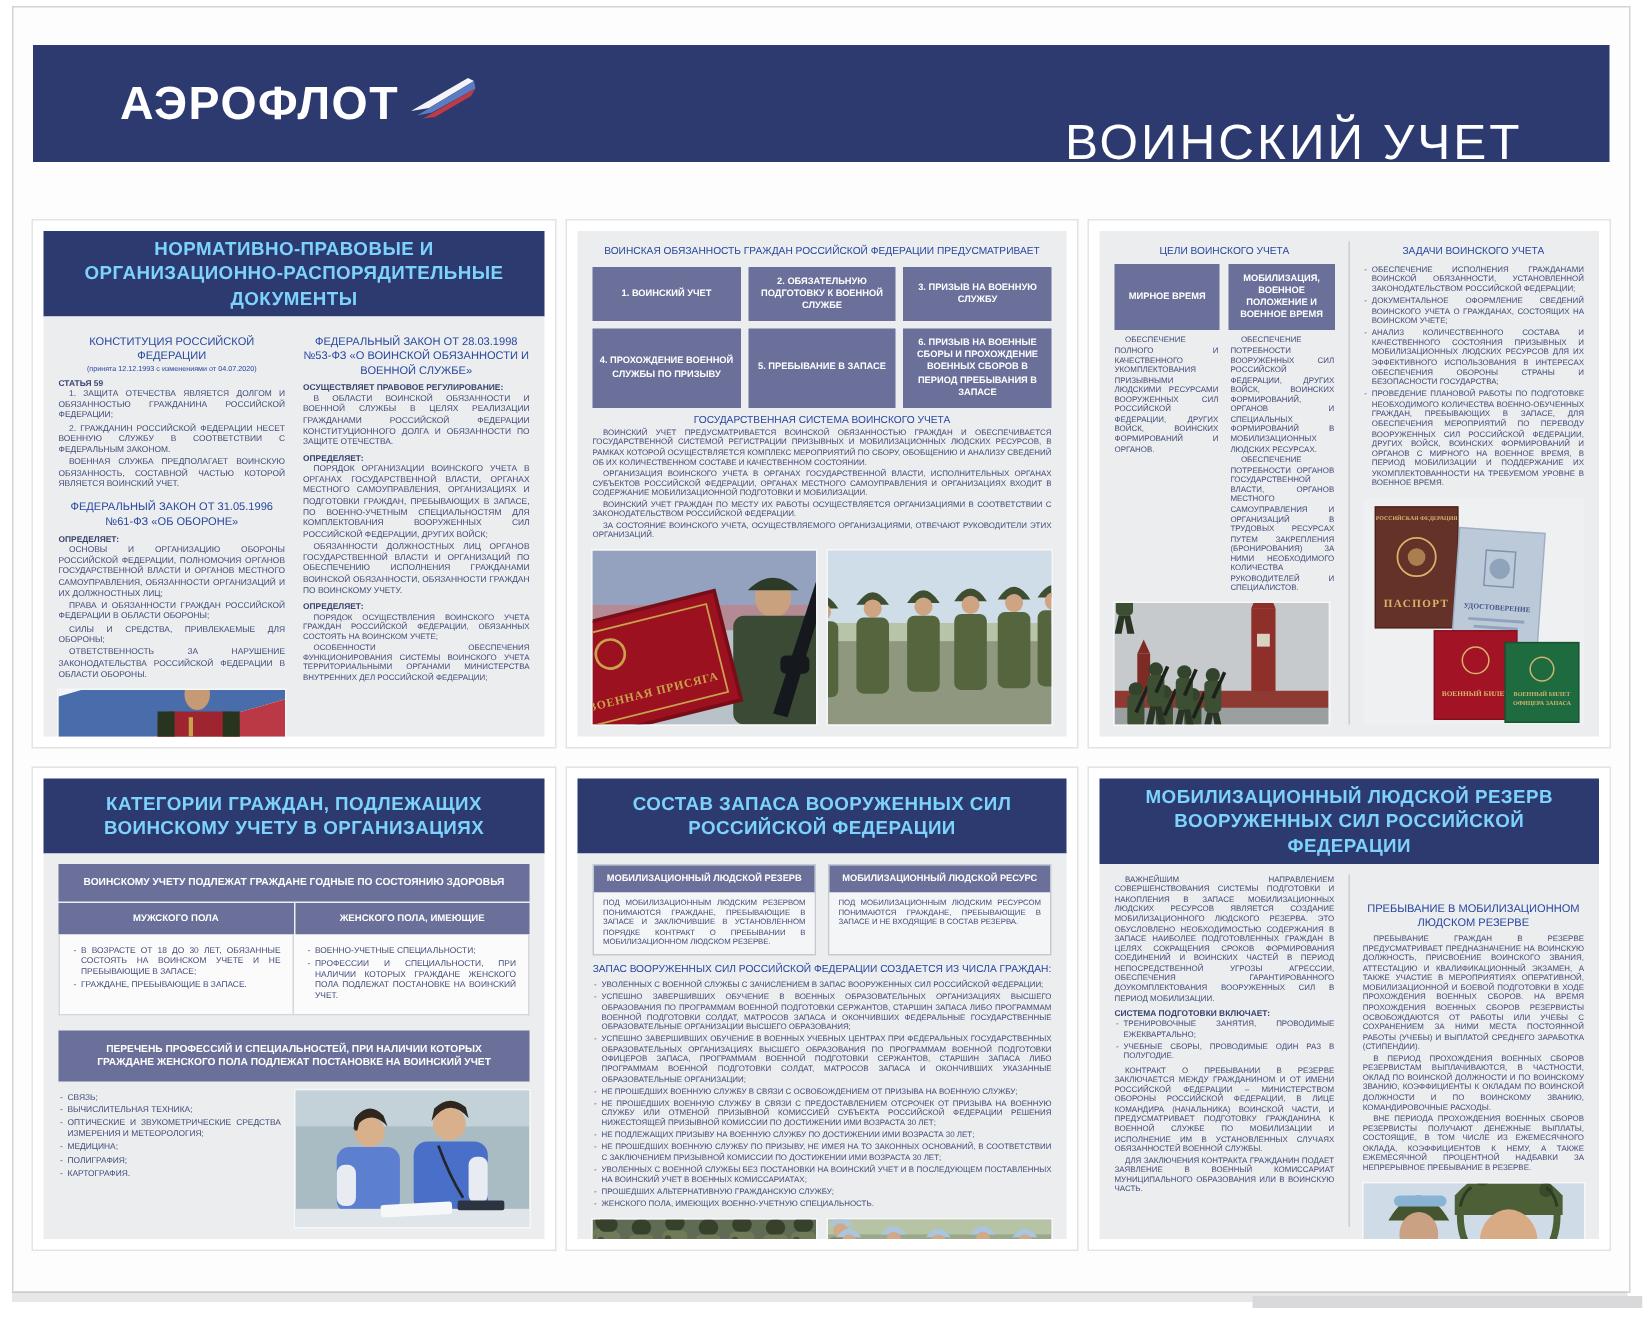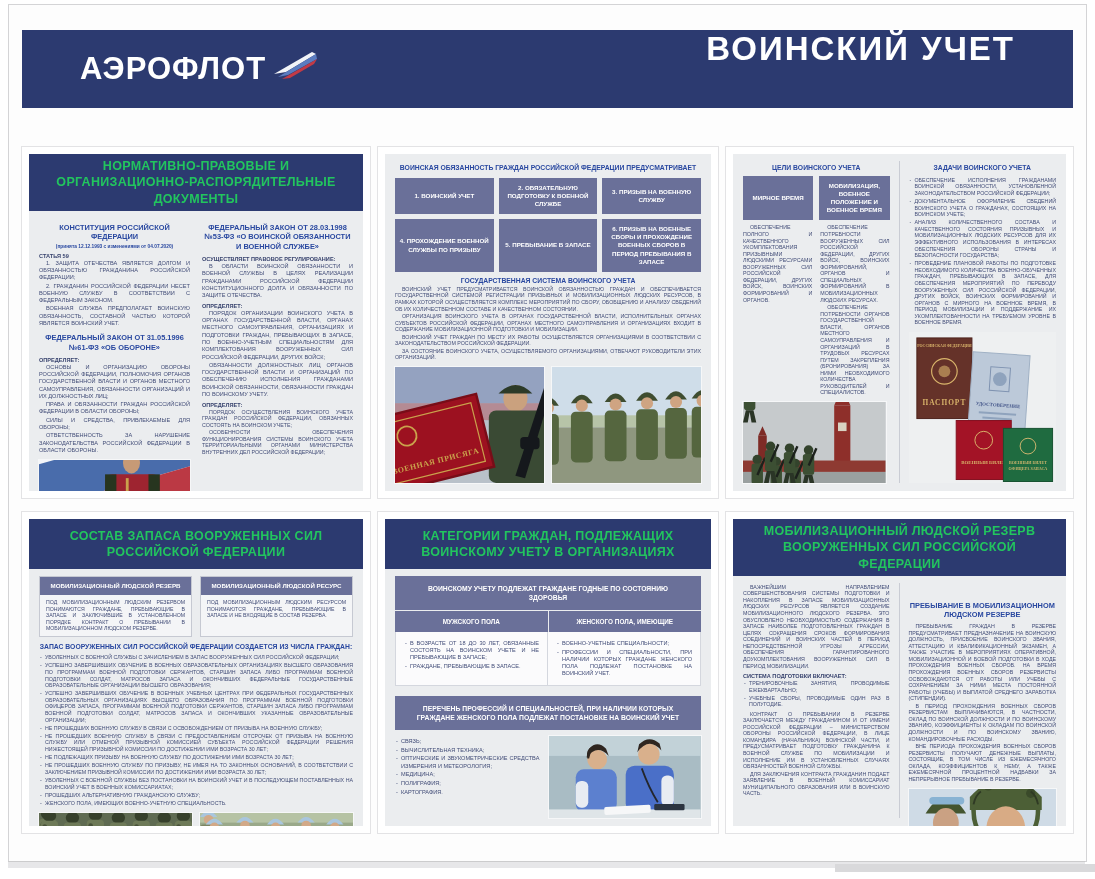--- a/index.html
+++ b/index.html
@@ -9,32 +9,32 @@
     -webkit-font-smoothing:antialiased;
   }
   .frame{position:absolute;left:8px;top:4px;width:1077px;height:856px;border:1px solid #d4d4d6;background:#fdfdfd;}
   .stand-base{position:absolute;left:8px;top:861px;width:1077px;height:6px;background:#e7e7e9;border-top:1px solid #cccccd;}
   .stand-corner{position:absolute;right:0;top:864px;width:260px;height:8px;background:#d9d9db;}
 
   
   .hdr{position:absolute;left:22px;top:30px;width:1051px;height:78px;background:#2c3a70;
        display:flex;justify-content:space-between;padding:0 58px;box-sizing:border-box;}
   .logo{display:flex;align-items:center;gap:6px;color:#fff;font-weight:bold;font-size:31px;letter-spacing:1px;}
-  .hdr-title{color:#fff;font-weight:bold;font-size:33px;letter-spacing:2px;}
+  .hdr-title{color:#fff;font-weight:normal;font-size:33px;letter-spacing:2px;margin-top:46px;}
 
   
   .grid{position:absolute;left:22px;top:147px;width:1051px;display:grid;
         grid-template-columns:348px 340px 347px;grid-template-rows:351px 321px;gap:14px 8px;}
   .panel{background:#fff;padding:7px;box-sizing:border-box;display:flex;flex-direction:column;overflow:hidden;
          box-shadow:0 0 0 1px #e3e3e5;}
-  .ptitle{background:#2c3a70;color:#22c55e;font-weight:bold;font-size:12.5px;line-height:1.3;text-align:center;
+  .ptitle{background:#2c3a70;color:#7dd3fc;font-weight:bold;font-size:12.5px;line-height:1.3;text-align:center;
           display:flex;align-items:center;justify-content:center;min-height:50px;padding:4px 16px;box-sizing:border-box;letter-spacing:.3px;}
   .pbody{background:#ebedef;flex:1;padding:7px 10px 8px;overflow:hidden;display:flex;flex-direction:column;box-sizing:border-box;}
 
-  .t-blue{color:#2948a0;font-weight:bold;text-align:center;}
+  .t-blue{color:#2948a0;font-weight:normal;text-align:center;}
   .sec-title{font-size:7.4px;line-height:1.3;margin:5px 0 2px;}
   .sec-sub{font-size:4.8px;line-height:1.3;}
   .lbl{font-size:5.6px;font-weight:bold;color:#38436e;margin:2.5px 0 0;}
   .para{font-size:5.6px;color:#414c77;margin:1px 0;text-indent:7px;text-align:justify;line-height:1.3;}
   .bullet{font-size:5.6px;color:#414c77;margin:1.6px 0;padding-left:6px;position:relative;text-align:justify;line-height:1.28;}
   .bullet::before{content:"-";position:absolute;left:1px;top:0;}
   .small .para,.small .bullet{font-size:5.3px;line-height:1.24;}
 
   .cols2{display:grid;grid-template-columns:1fr 1fr;gap:0 12px;flex:1;min-height:0;}
   .pcol{display:flex;flex-direction:column;min-height:0;}
@@ -308,20 +308,74 @@
                 <text x="121" y="138" text-anchor="middle" fill="#cdb56e" style="font:700 4.2px 'Liberation Serif',serif;">ОФИЦЕРА ЗАПАСА</text>
               </g>
             </svg>
           </div>
         </div>
       </div>
     </div>
   </div>
 
   <div class="panel">
+    <div class="ptitle">КАТЕГОРИИ ГРАЖДАН, ПОДЛЕЖАЩИХ ВОИНСКОМУ УЧЕТУ В ОРГАНИЗАЦИЯХ</div>
+    <div class="pbody">
+      <div class="banner slate">ВОИНСКОМУ УЧЕТУ ПОДЛЕЖАТ ГРАЖДАНЕ ГОДНЫЕ ПО СОСТОЯНИЮ ЗДОРОВЬЯ</div>
+      <div class="cat-head">
+        <div class="slate" style="padding:7px 6px;font-size:6.4px;">МУЖСКОГО ПОЛА</div>
+        <div class="slate" style="padding:7px 6px;font-size:6.4px;">ЖЕНСКОГО ПОЛА, ИМЕЮЩИЕ</div>
+      </div>
+      <div class="cat-body">
+        <div class="cat-cell">
+
+        <p class="bullet">В ВОЗРАСТЕ ОТ 18 ДО 30 ЛЕТ, ОБЯЗАННЫЕ СОСТОЯТЬ НА ВОИНСКОМ УЧЕТЕ И НЕ ПРЕБЫВАЮЩИЕ В ЗАПАСЕ;</p>
+            <p class="bullet">ГРАЖДАНЕ, ПРЕБЫВАЮЩИЕ В ЗАПАСЕ.</p>
+          </div>
+        <div class="cat-cell">
+
+        <p class="bullet">ВОЕННО-УЧЕТНЫЕ СПЕЦИАЛЬНОСТИ;</p>
+            <p class="bullet">ПРОФЕССИИ И СПЕЦИАЛЬНОСТИ, ПРИ НАЛИЧИИ КОТОРЫХ ГРАЖДАНЕ ЖЕНСКОГО ПОЛА ПОДЛЕЖАТ ПОСТАНОВКЕ НА ВОИНСКИЙ УЧЕТ.</p>
+          </div>
+      </div>
+      <div class="banner slate" style="margin-top:10px;">ПЕРЕЧЕНЬ ПРОФЕССИЙ И СПЕЦИАЛЬНОСТЕЙ, ПРИ НАЛИЧИИ КОТОРЫХ ГРАЖДАНЕ ЖЕНСКОГО ПОЛА ПОДЛЕЖАТ ПОСТАНОВКЕ НА ВОИНСКИЙ УЧЕТ</div>
+      <div class="p4-bottom">
+        <div>
+
+        <p class="bullet">СВЯЗЬ;</p>
+            <p class="bullet">ВЫЧИСЛИТЕЛЬНАЯ ТЕХНИКА;</p>
+            <p class="bullet">ОПТИЧЕСКИЕ И ЗВУКОМЕТРИЧЕСКИЕ СРЕДСТВА ИЗМЕРЕНИЯ И МЕТЕОРОЛОГИЯ;</p>
+            <p class="bullet">МЕДИЦИНА;</p>
+            <p class="bullet">ПОЛИГРАФИЯ;</p>
+            <p class="bullet">КАРТОГРАФИЯ.</p>
+          </div>
+        <div class="photo">
+          <svg viewBox="0 0 170 115" preserveAspectRatio="xMidYMid slice">
+            <rect width="170" height="115" fill="#a9bcc4"></rect>
+            <rect width="170" height="34" fill="#c2d2d8"></rect>
+            <circle cx="54" cy="38" r="11" fill="#d9b08c"></circle>
+            <path d="M42 36 Q54 20 67 34 L64 26 Q54 16 45 26 Z" fill="#2f2620"></path>
+            <path d="M43 37 Q40 24 54 22 Q47 26 45 37 Z" fill="#2f2620"></path>
+            <rect x="30" y="49" width="46" height="48" rx="9" fill="#5c80cf"></rect>
+            <rect x="30" y="62" width="14" height="30" rx="6" fill="#e8ecf2"></rect>
+            <circle cx="112" cy="32" r="12" fill="#d9b08c"></circle>
+            <path d="M99 30 Q112 12 126 28 L124 20 Q112 10 101 21 Z" fill="#2f2620"></path>
+            <rect x="86" y="45" width="54" height="52" rx="10" fill="#4a6fc8"></rect>
+            <rect x="126" y="56" width="14" height="34" rx="6" fill="#e8ecf2"></rect>
+            <path d="M104 48 Q112 70 122 86" stroke="#23262c" stroke-width="2" fill="none"></path>
+            <rect y="94" width="170" height="21" fill="#dfe5e8"></rect>
+            <rect x="62" y="90" width="52" height="9" rx="2" fill="#f6f7f8" transform="rotate(-3 88 94)"></rect>
+            <rect x="118" y="88" width="34" height="7" rx="1.5" fill="#2b3440"></rect>
+          </svg>
+        </div>
+      </div>
+    </div>
+  </div>
+
+  <div class="panel">
     <div class="ptitle">СОСТАВ ЗАПАСА ВООРУЖЕННЫХ СИЛ РОССИЙСКОЙ ФЕДЕРАЦИИ</div>
     <div class="pbody">
       <div class="defboxes">
         <div class="defbox">
           <div class="slate">МОБИЛИЗАЦИОННЫЙ ЛЮДСКОЙ РЕЗЕРВ</div>
           <div class="dtext">ПОД МОБИЛИЗАЦИОННЫМ ЛЮДСКИМ РЕЗЕРВОМ ПОНИМАЮТСЯ ГРАЖДАНЕ, ПРЕБЫВАЮЩИЕ В ЗАПАСЕ И ЗАКЛЮЧИВШИЕ В УСТАНОВЛЕННОМ ПОРЯДКЕ КОНТРАКТ О ПРЕБЫВАНИИ В МОБИЛИЗАЦИОННОМ ЛЮДСКОМ РЕЗЕРВЕ.</div>
         </div>
         <div class="defbox">
           <div class="slate">МОБИЛИЗАЦИОННЫЙ ЛЮДСКОЙ РЕСУРС</div>
           <div class="dtext">ПОД МОБИЛИЗАЦИОННЫМ ЛЮДСКИМ РЕСУРСОМ ПОНИМАЮТСЯ ГРАЖДАНЕ, ПРЕБЫВАЮЩИЕ В ЗАПАСЕ И НЕ ВХОДЯЩИЕ В СОСТАВ РЕЗЕРВА.</div>
@@ -383,74 +437,20 @@
               <use href="#bh5" x="70" y="8"></use>
             <use href="#bh5" x="102" y="6"></use>
               <use href="#bh5" x="132" y="8"></use>
           </svg>
         </div>
       </div>
     </div>
   </div>
 
   <div class="panel">
-    <div class="ptitle">КАТЕГОРИИ ГРАЖДАН, ПОДЛЕЖАЩИХ ВОИНСКОМУ УЧЕТУ В ОРГАНИЗАЦИЯХ</div>
-    <div class="pbody">
-      <div class="banner slate">ВОИНСКОМУ УЧЕТУ ПОДЛЕЖАТ ГРАЖДАНЕ ГОДНЫЕ ПО СОСТОЯНИЮ ЗДОРОВЬЯ</div>
-      <div class="cat-head">
-        <div class="slate" style="padding:7px 6px;font-size:6.4px;">МУЖСКОГО ПОЛА</div>
-        <div class="slate" style="padding:7px 6px;font-size:6.4px;">ЖЕНСКОГО ПОЛА, ИМЕЮЩИЕ</div>
-      </div>
-      <div class="cat-body">
-        <div class="cat-cell">
-
-        <p class="bullet">В ВОЗРАСТЕ ОТ 18 ДО 30 ЛЕТ, ОБЯЗАННЫЕ СОСТОЯТЬ НА ВОИНСКОМ УЧЕТЕ И НЕ ПРЕБЫВАЮЩИЕ В ЗАПАСЕ;</p>
-            <p class="bullet">ГРАЖДАНЕ, ПРЕБЫВАЮЩИЕ В ЗАПАСЕ.</p>
-          </div>
-        <div class="cat-cell">
-
-        <p class="bullet">ВОЕННО-УЧЕТНЫЕ СПЕЦИАЛЬНОСТИ;</p>
-            <p class="bullet">ПРОФЕССИИ И СПЕЦИАЛЬНОСТИ, ПРИ НАЛИЧИИ КОТОРЫХ ГРАЖДАНЕ ЖЕНСКОГО ПОЛА ПОДЛЕЖАТ ПОСТАНОВКЕ НА ВОИНСКИЙ УЧЕТ.</p>
-          </div>
-      </div>
-      <div class="banner slate" style="margin-top:10px;">ПЕРЕЧЕНЬ ПРОФЕССИЙ И СПЕЦИАЛЬНОСТЕЙ, ПРИ НАЛИЧИИ КОТОРЫХ ГРАЖДАНЕ ЖЕНСКОГО ПОЛА ПОДЛЕЖАТ ПОСТАНОВКЕ НА ВОИНСКИЙ УЧЕТ</div>
-      <div class="p4-bottom">
-        <div>
-
-        <p class="bullet">СВЯЗЬ;</p>
-            <p class="bullet">ВЫЧИСЛИТЕЛЬНАЯ ТЕХНИКА;</p>
-            <p class="bullet">ОПТИЧЕСКИЕ И ЗВУКОМЕТРИЧЕСКИЕ СРЕДСТВА ИЗМЕРЕНИЯ И МЕТЕОРОЛОГИЯ;</p>
-            <p class="bullet">МЕДИЦИНА;</p>
-            <p class="bullet">ПОЛИГРАФИЯ;</p>
-            <p class="bullet">КАРТОГРАФИЯ.</p>
-          </div>
-        <div class="photo">
-          <svg viewBox="0 0 170 115" preserveAspectRatio="xMidYMid slice">
-            <rect width="170" height="115" fill="#a9bcc4"></rect>
-            <rect width="170" height="34" fill="#c2d2d8"></rect>
-            <circle cx="54" cy="38" r="11" fill="#d9b08c"></circle>
-            <path d="M42 36 Q54 20 67 34 L64 26 Q54 16 45 26 Z" fill="#2f2620"></path>
-            <path d="M43 37 Q40 24 54 22 Q47 26 45 37 Z" fill="#2f2620"></path>
-            <rect x="30" y="49" width="46" height="48" rx="9" fill="#5c80cf"></rect>
-            <rect x="30" y="62" width="14" height="30" rx="6" fill="#e8ecf2"></rect>
-            <circle cx="112" cy="32" r="12" fill="#d9b08c"></circle>
-            <path d="M99 30 Q112 12 126 28 L124 20 Q112 10 101 21 Z" fill="#2f2620"></path>
-            <rect x="86" y="45" width="54" height="52" rx="10" fill="#4a6fc8"></rect>
-            <rect x="126" y="56" width="14" height="34" rx="6" fill="#e8ecf2"></rect>
-            <path d="M104 48 Q112 70 122 86" stroke="#23262c" stroke-width="2" fill="none"></path>
-            <rect y="94" width="170" height="21" fill="#dfe5e8"></rect>
-            <rect x="62" y="90" width="52" height="9" rx="2" fill="#f6f7f8" transform="rotate(-3 88 94)"></rect>
-            <rect x="118" y="88" width="34" height="7" rx="1.5" fill="#2b3440"></rect>
-          </svg>
-        </div>
-      </div>
-    </div>
-  </div>
-
-  <div class="panel">
     <div class="ptitle">МОБИЛИЗАЦИОННЫЙ ЛЮДСКОЙ РЕЗЕРВ ВООРУЖЕННЫХ СИЛ РОССИЙСКОЙ ФЕДЕРАЦИИ</div>
     <div class="pbody">
       <div class="cols2" style="gap:0;">
         <div class="pcol split-l small">
           <p class="para">ВАЖНЕЙШИМ НАПРАВЛЕНИЕМ СОВЕРШЕНСТВОВАНИЯ СИСТЕМЫ ПОДГОТОВКИ И НАКОПЛЕНИЯ В ЗАПАСЕ МОБИЛИЗАЦИОННЫХ ЛЮДСКИХ РЕСУРСОВ ЯВЛЯЕТСЯ СОЗДАНИЕ МОБИЛИЗАЦИОННОГО ЛЮДСКОГО РЕЗЕРВА. ЭТО ОБУСЛОВЛЕНО НЕОБХОДИМОСТЬЮ СОДЕРЖАНИЯ В ЗАПАСЕ НАИБОЛЕЕ ПОДГОТОВЛЕННЫХ ГРАЖДАН В ЦЕЛЯХ СОКРАЩЕНИЯ СРОКОВ ФОРМИРОВАНИЯ СОЕДИНЕНИЙ И ВОИНСКИХ ЧАСТЕЙ В ПЕРИОД НЕПОСРЕДСТВЕННОЙ УГРОЗЫ АГРЕССИИ, ОБЕСПЕЧЕНИЯ ГАРАНТИРОВАННОГО ДОУКОМПЛЕКТОВАНИЯ ВООРУЖЕННЫХ СИЛ В ПЕРИОД МОБИЛИЗАЦИИ.</p>
           <div class="lbl">СИСТЕМА ПОДГОТОВКИ ВКЛЮЧАЕТ:</div>
           <div>
 
           <p class="bullet">ТРЕНИРОВОЧНЫЕ ЗАНЯТИЯ, ПРОВОДИМЫЕ ЕЖЕКВАРТАЛЬНО;</p>
               <p class="bullet">УЧЕБНЫЕ СБОРЫ, ПРОВОДИМЫЕ ОДИН РАЗ В ПОЛУГОДИЕ.</p>

